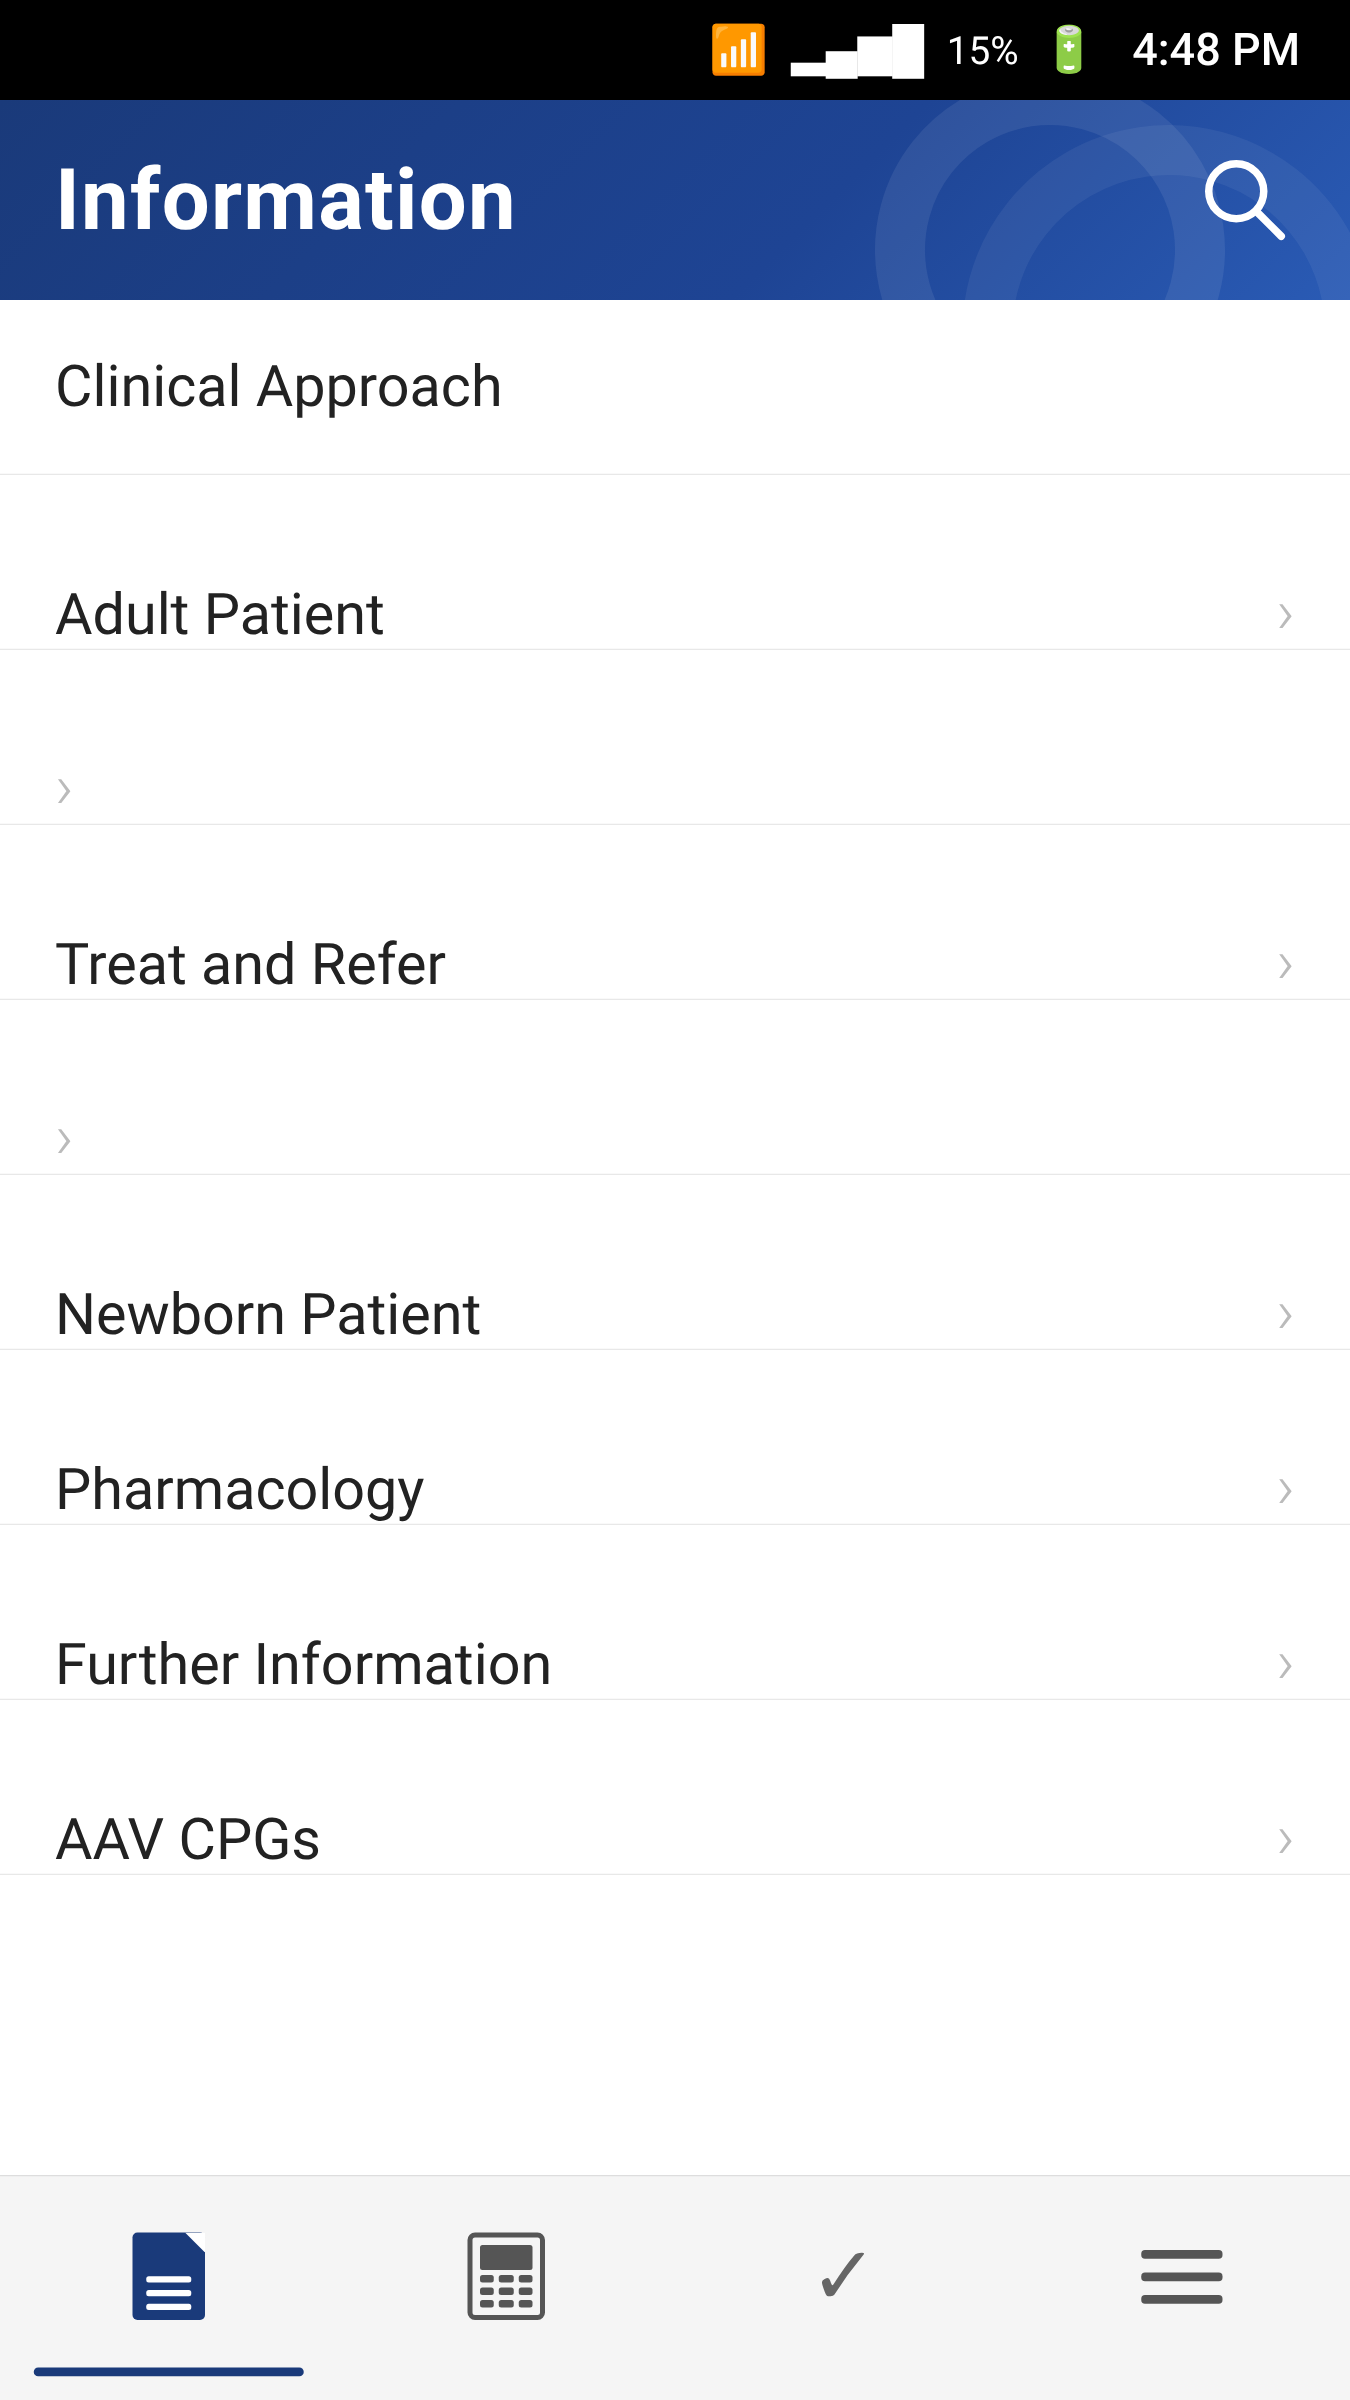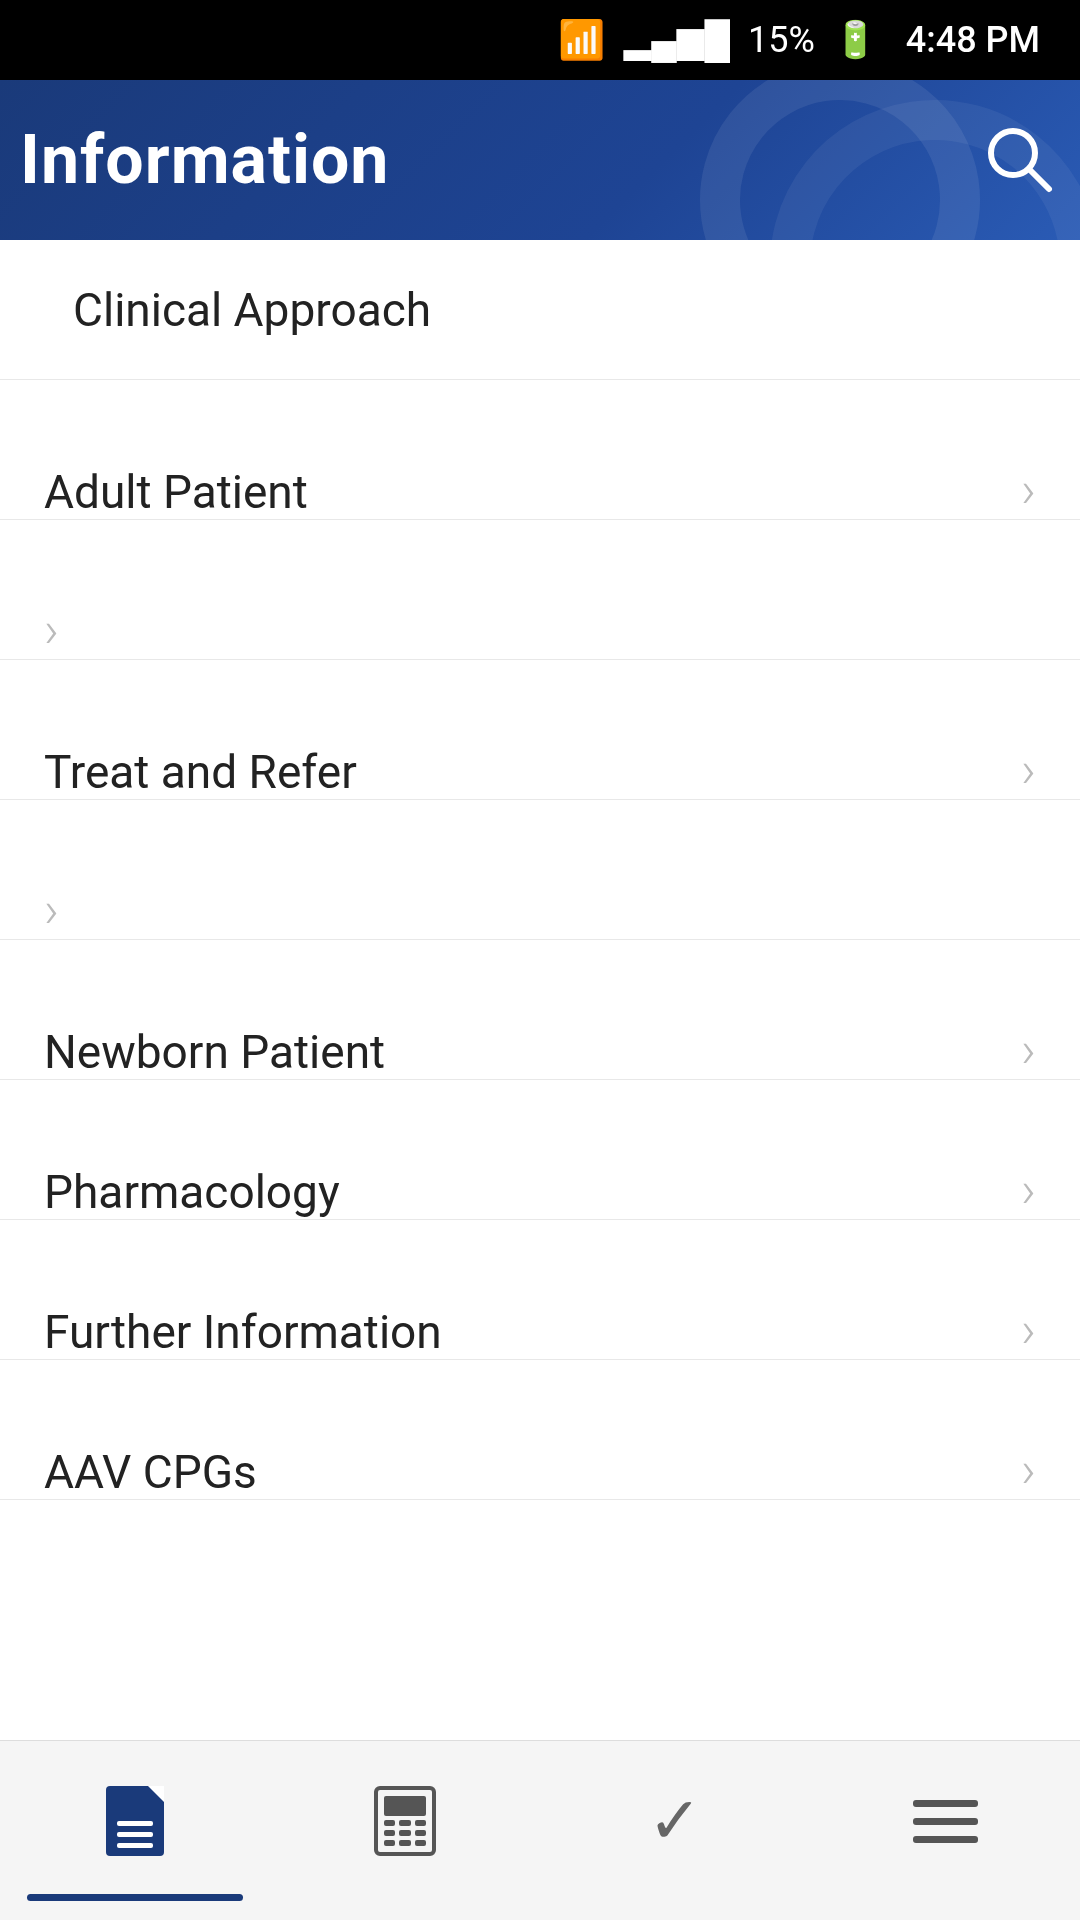--- a/index.html
+++ b/index.html
@@ -27,33 +27,33 @@
     }
 
     .status-icons {
       display: flex;
       align-items: center;
       gap: 18px;
     }
 
     .status-text {
       color: #ffffff;
-      font-size: 36px;
+      font-size: 31px;
       font-weight: 400;
     }
 
     
     .header {
       width: 100%;
       height: 160px;
       background: linear-gradient(135deg, #1a3a7a 0%, #1e4494 60%, #2a5bb5 100%);
       display: flex;
       align-items: center;
       justify-content: space-between;
-      padding: 0 20px;
+      padding: 0 44px;
       position: relative;
       overflow: hidden;
     }
 
     .header::after {
       content: '';
       position: absolute;
       right: 100px;
       top: -20px;
       width: 200px;
@@ -131,21 +131,20 @@
       align-items: center;
       padding: 0 44px;
       height: 140px;
       border-bottom: 1px solid #e8e8e8;
     }
 
     .list-section-label {
       font-size: 46px;
       color: #222222;
       font-weight: 400;
-      margin-left: 29px;
     }
 
     
     .bottom-nav {
       position: absolute;
       bottom: 0;
       left: 0;
       width: 100%;
       height: 180px;
       background: #f5f5f5;

